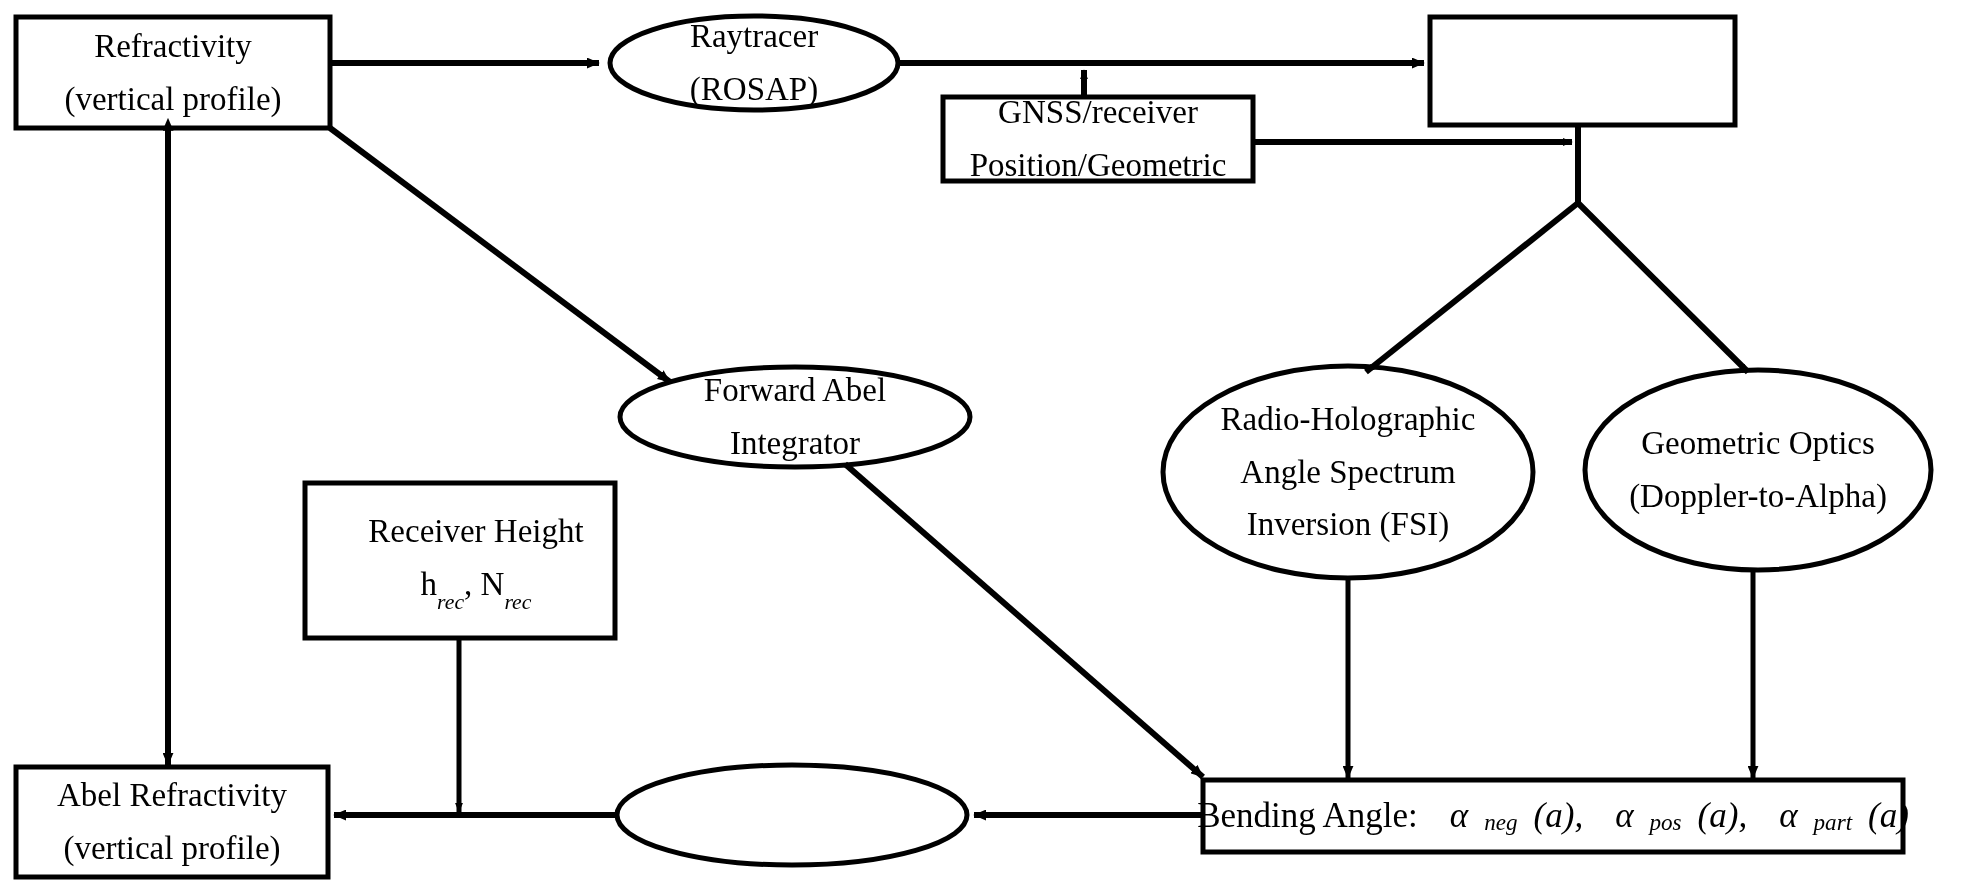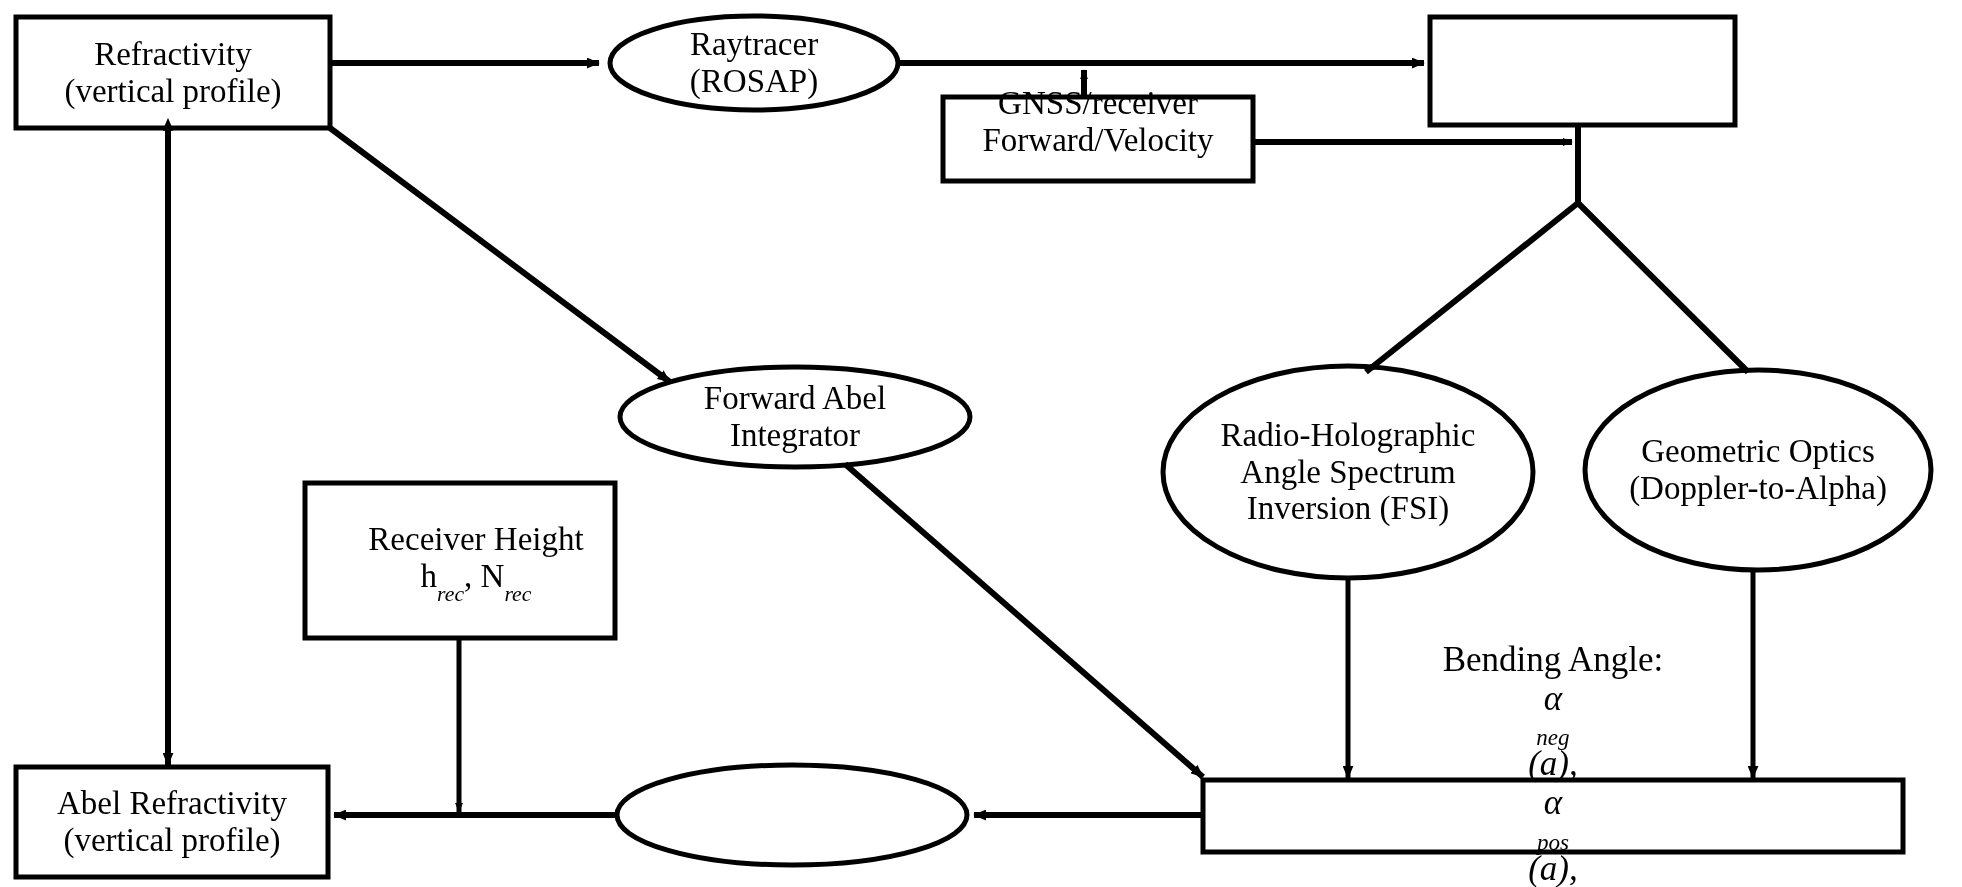--- a/index.html
+++ b/index.html
@@ -28,20 +28,21 @@
     position: absolute;
     display: flex;
     flex-direction: column;
     align-items: center;
     justify-content: center;
     text-align: center;
     color: #000000;
     line-height: 1.12;
     pointer-events: none;
     white-space: nowrap;
+    gap: 16px;
   }
   .node-text .ln { display: block; }
   .fs-main { font-size: 33px; }
   .fs-ba { font-size: 35px; }
   .sub {
     font-size: 0.66em;
     font-style: italic;
     vertical-align: sub;
     position: relative;
     top: 0.30em;
@@ -133,23 +134,23 @@
     <span class="ln">Refractivity</span>
     <span class="ln">(vertical profile)</span>
   </div>
 
   <div class="node-text fs-main" style="left:610px; top:16px; width:288px; height:94px;">
     <span class="ln">Raytracer</span>
     <span class="ln">(ROSAP)</span>
   </div>
 
 
-  <div class="node-text fs-main" style="left:943px; top:80px; width:310px; height:84px;">
+  <div class="node-text fs-main" style="left:943px; top:97px; width:310px; height:84px;">
     <span class="ln">GNSS/receiver</span>
-    <span class="ln">Forward/Velocity</span>
+    <span class="ln">Position/Geometric</span>
   </div>
 
   <div class="node-text fs-main" style="left:620px; top:370px; width:350px; height:94px;">
     <span class="ln">Forward Abel</span>
     <span class="ln">Integrator</span>
   </div>
 
   <div class="node-text fs-main" style="left:1163px; top:400px; width:370px; height:144px;">
     <span class="ln">Radio-Holographic</span>
     <span class="ln">Angle Spectrum</span>
@@ -160,21 +161,21 @@
     <span class="ln">Geometric Optics</span>
     <span class="ln">(Doppler-to-Alpha)</span>
   </div>
 
   <div class="node-text fs-main" style="left:321px; top:483px; width:310px; height:155px;">
     <span class="ln">Receiver Height</span>
     <span class="ln"><span>h</span><span class="sub">rec</span><span>, N</span><span class="sub">rec</span></span>
   </div>
 
 
-  <div class="node-text fs-ba" style="left:1203px; top:780px; width:700px; height:72px; flex-direction:column;">
+  <div class="node-text fs-ba" style="left:1203px; top:780px; width:700px; height:72px; flex-direction:row;">
     <span class="ln">Bending Angle:</span>
     <span style="display:inline-block;width:10px;"></span>
     <span class="alpha">α</span>
       <span class="sub">neg</span>
       <span class="ital">(a),</span>
     <span style="display:inline-block;width:8px;"></span>
     <span class="alpha">α</span>
       <span class="sub">pos</span>
       <span class="ital">(a),</span>
     <span style="display:inline-block;width:8px;"></span>

